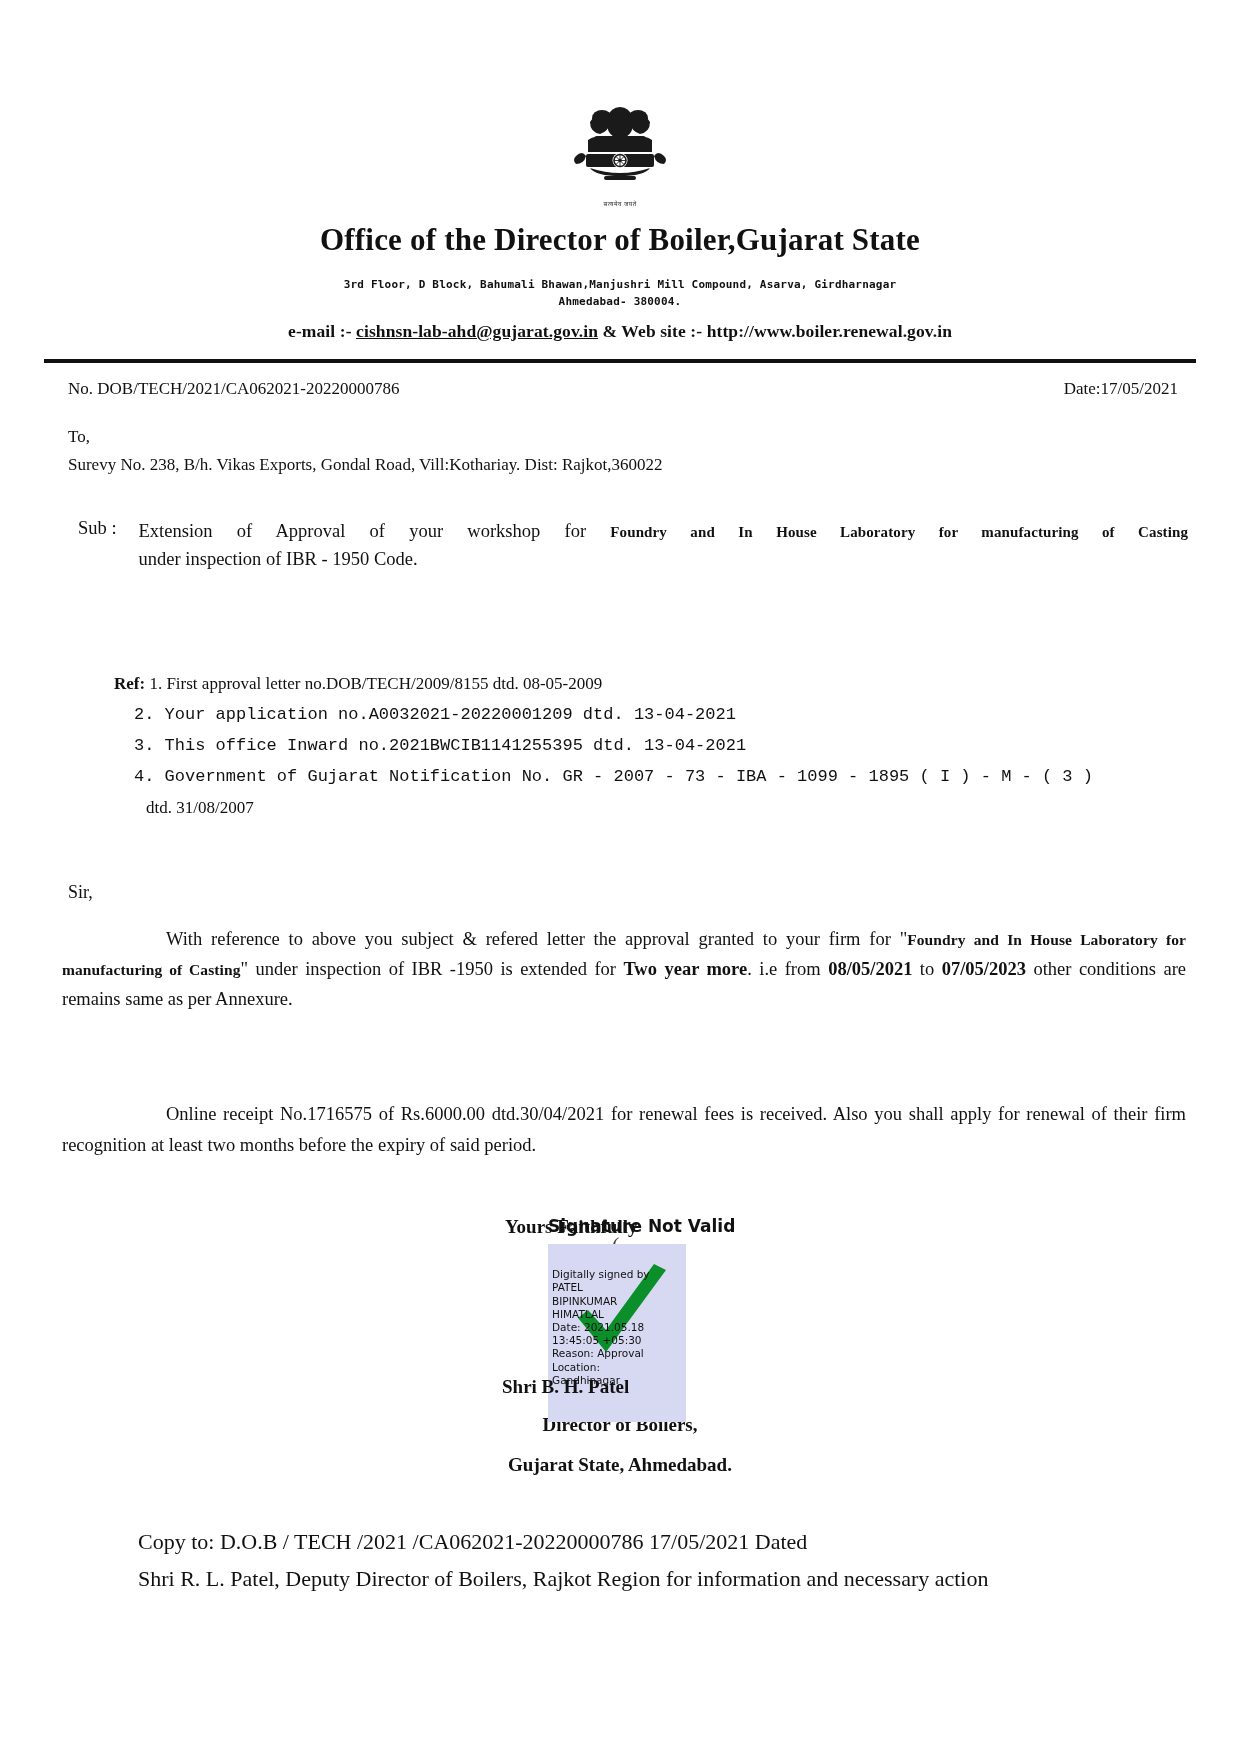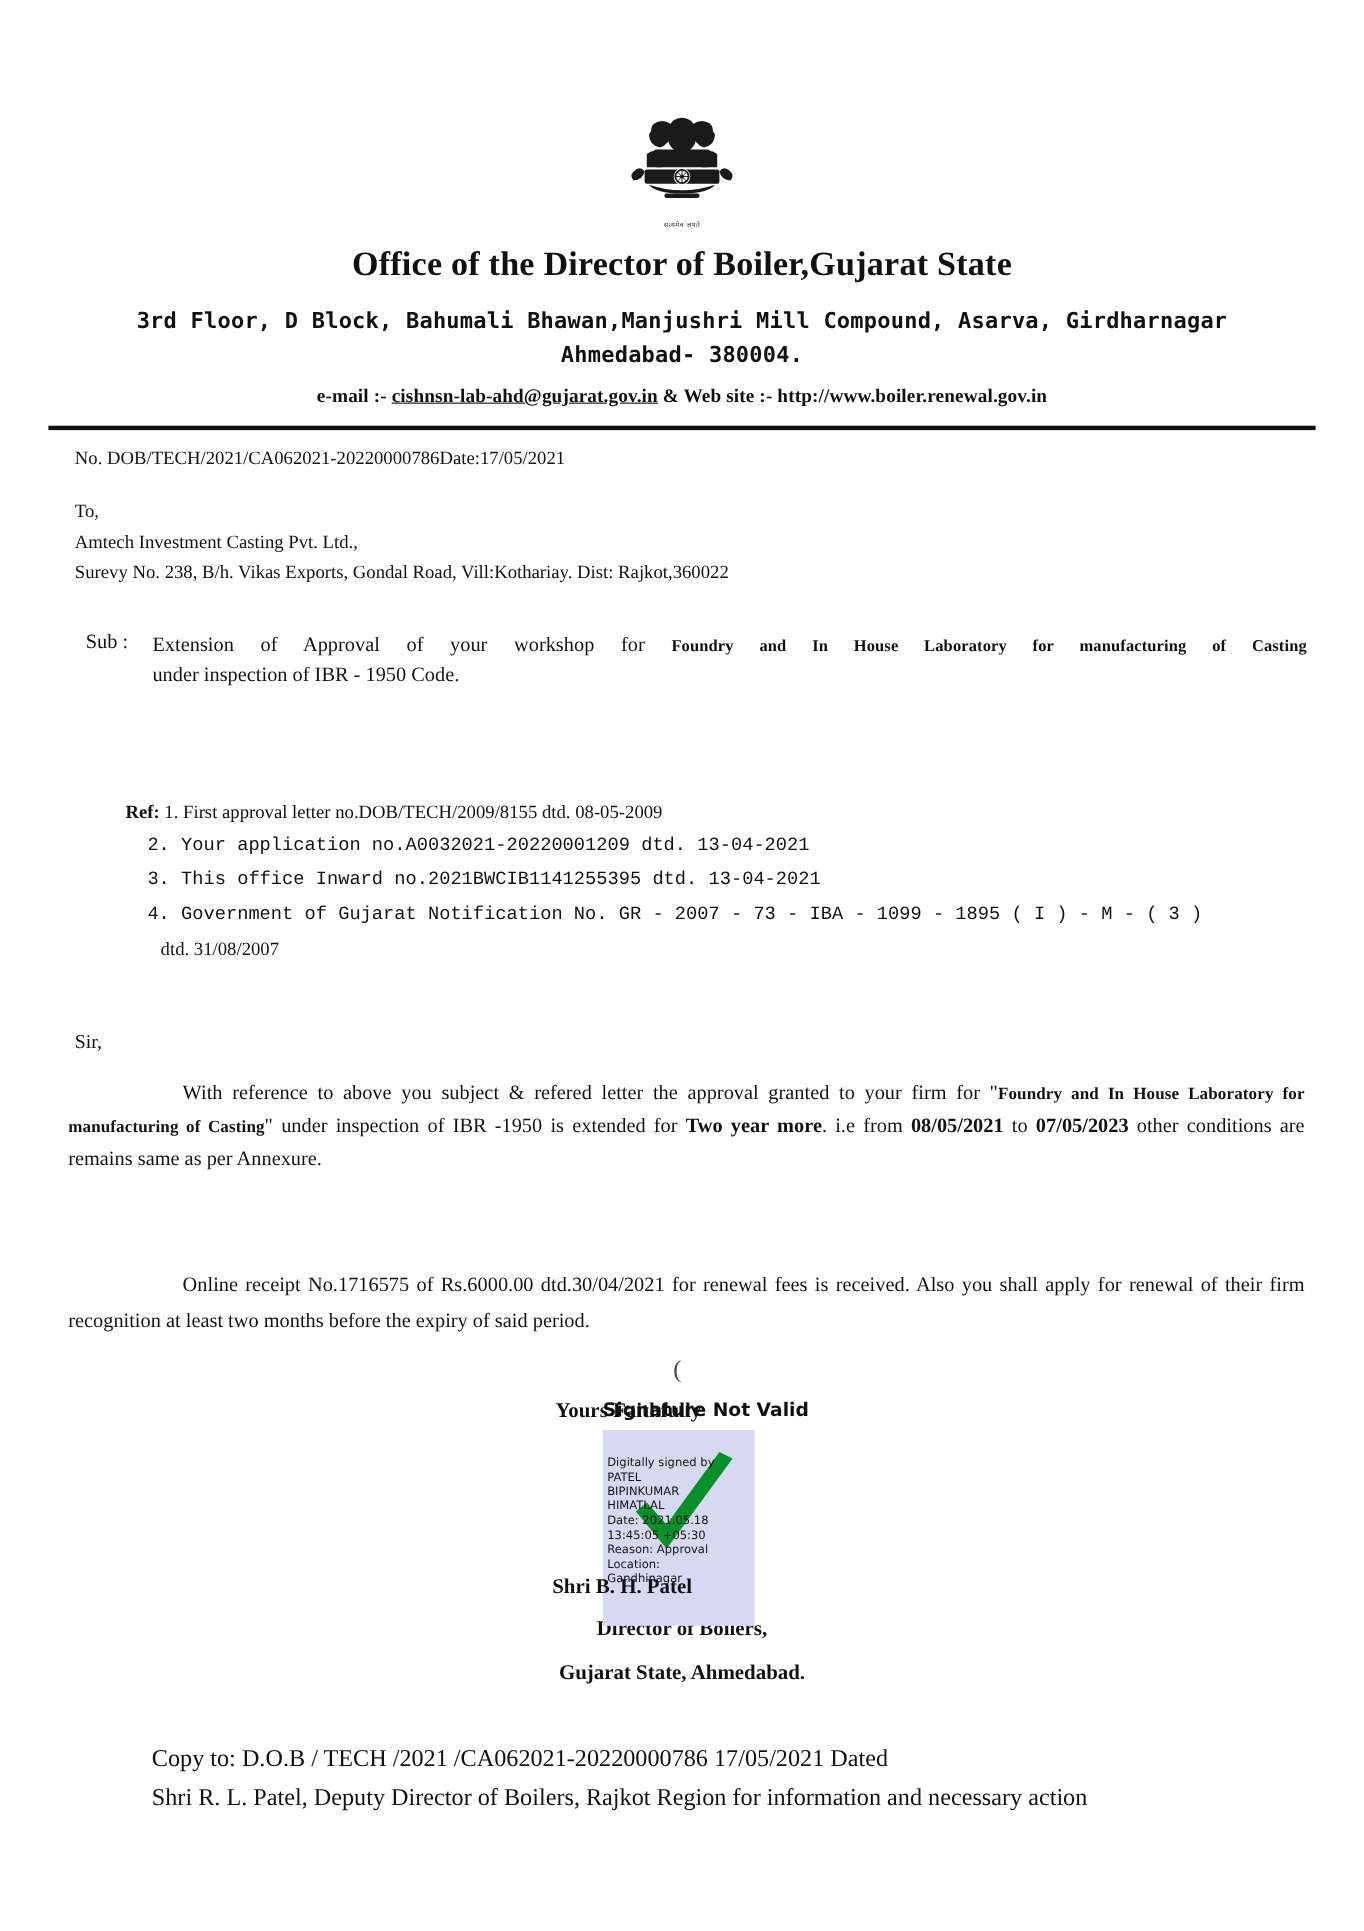--- a/index.html
+++ b/index.html
@@ -40,21 +40,21 @@
   .org-title {
     font-family: "Liberation Serif", serif;
     font-weight: bold;
     font-size: 31px;
     letter-spacing: .2px;
     margin: 14px 0 18px 0;
   }
   .addr-line {
     font-family: "DejaVu Sans Mono", monospace;
     font-weight: bold;
-    font-size: 20px;
+    font-size: 11px;
     letter-spacing: .2px;
     line-height: 1.55;
   }
   .email-line {
     font-family: "Liberation Serif", serif;
     font-weight: bold;
     font-size: 17.5px;
     margin-top: 11px;
     letter-spacing: .1px;
   }
@@ -63,20 +63,21 @@
   }
 
   .rule {
     margin: 17px 44px 0 44px;
     border-top: 4px solid #111;
   }
 
   
   .meta-row {
     display: flex;
+    justify-content: space-between;
     align-items: baseline;
     margin: 16px 62px 0 68px;
     font-size: 17px;
   }
 
   
   .to-block {
     margin: 24px 16px 0 68px;
     font-size: 17px;
     line-height: 1.62;
@@ -278,21 +279,20 @@
 
   <div class="rule"></div>
 
   <div class="meta-row">
     <span>No. DOB/TECH/2021/CA062021-20220000786</span>
     <span>Date:17/05/2021</span>
   </div>
 
   <div class="to-block">
     <div>To,</div>
-    <div>Amtech Investment Casting Pvt. Ltd.,</div>
     <div>Surevy No. 238, B/h. Vikas Exports, Gondal Road, Vill:Kothariay. Dist: Rajkot,360022</div>
   </div>
 
   <div class="sub-block">
     <div class="sub-label">Sub :</div>
     <div class="sub-text">
       <span class="l1">
         <span>Extension of Approval of your workshop for </span><span class="small-caps-bold">Foundry and In House Laboratory for manufacturing of Casting</span>
       </span>
       <span class="l2">under  inspection of  IBR - 1950 Code.</span>

